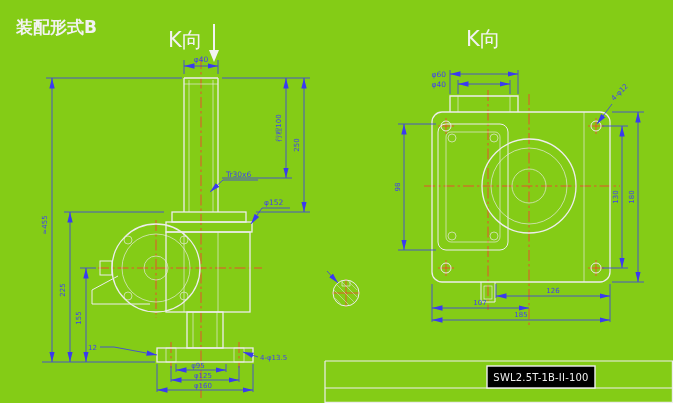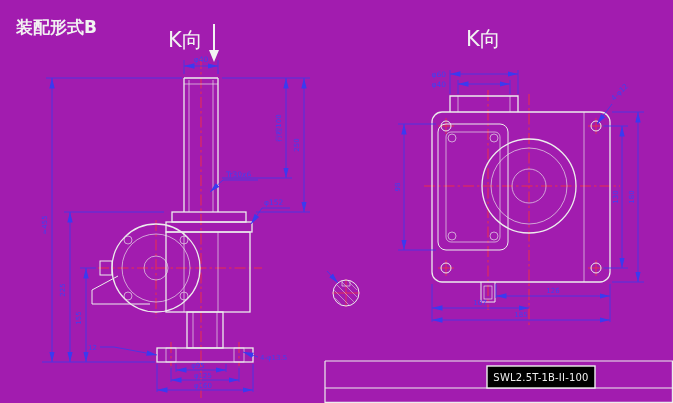--- a/index.html
+++ b/index.html
@@ -1,16 +1,16 @@
 <!DOCTYPE html>
 <html><head>
 <meta charset="utf-8">
 <style>
   html,body{margin:0;padding:0;background:#000;}
-  .stage{position:relative;width:673px;height:403px;background:#a21caf;overflow:hidden;
+  .stage{position:relative;width:673px;height:403px;background:#84cc16;overflow:hidden;
          font-family:"DejaVu Sans", sans-serif;}
   svg{display:block;}
   text{font-family:"DejaVu Sans", sans-serif;}
   .t-title{fill:#f2f2f2;font-size:17px;font-weight:600;}
   .t-view{fill:#f2f2f2;font-size:21px;}
   .t-dim{fill:#4040f2;font-size:7px;}
   .t-dim8{fill:#4040f2;font-size:7.5px;}
   .t-model{fill:#efefef;font-size:10px;letter-spacing:.2px;}
   .w13{stroke:#ededed;stroke-width:1.3;fill:none;}
   .w10{stroke:#ededed;stroke-width:1;fill:none;}

